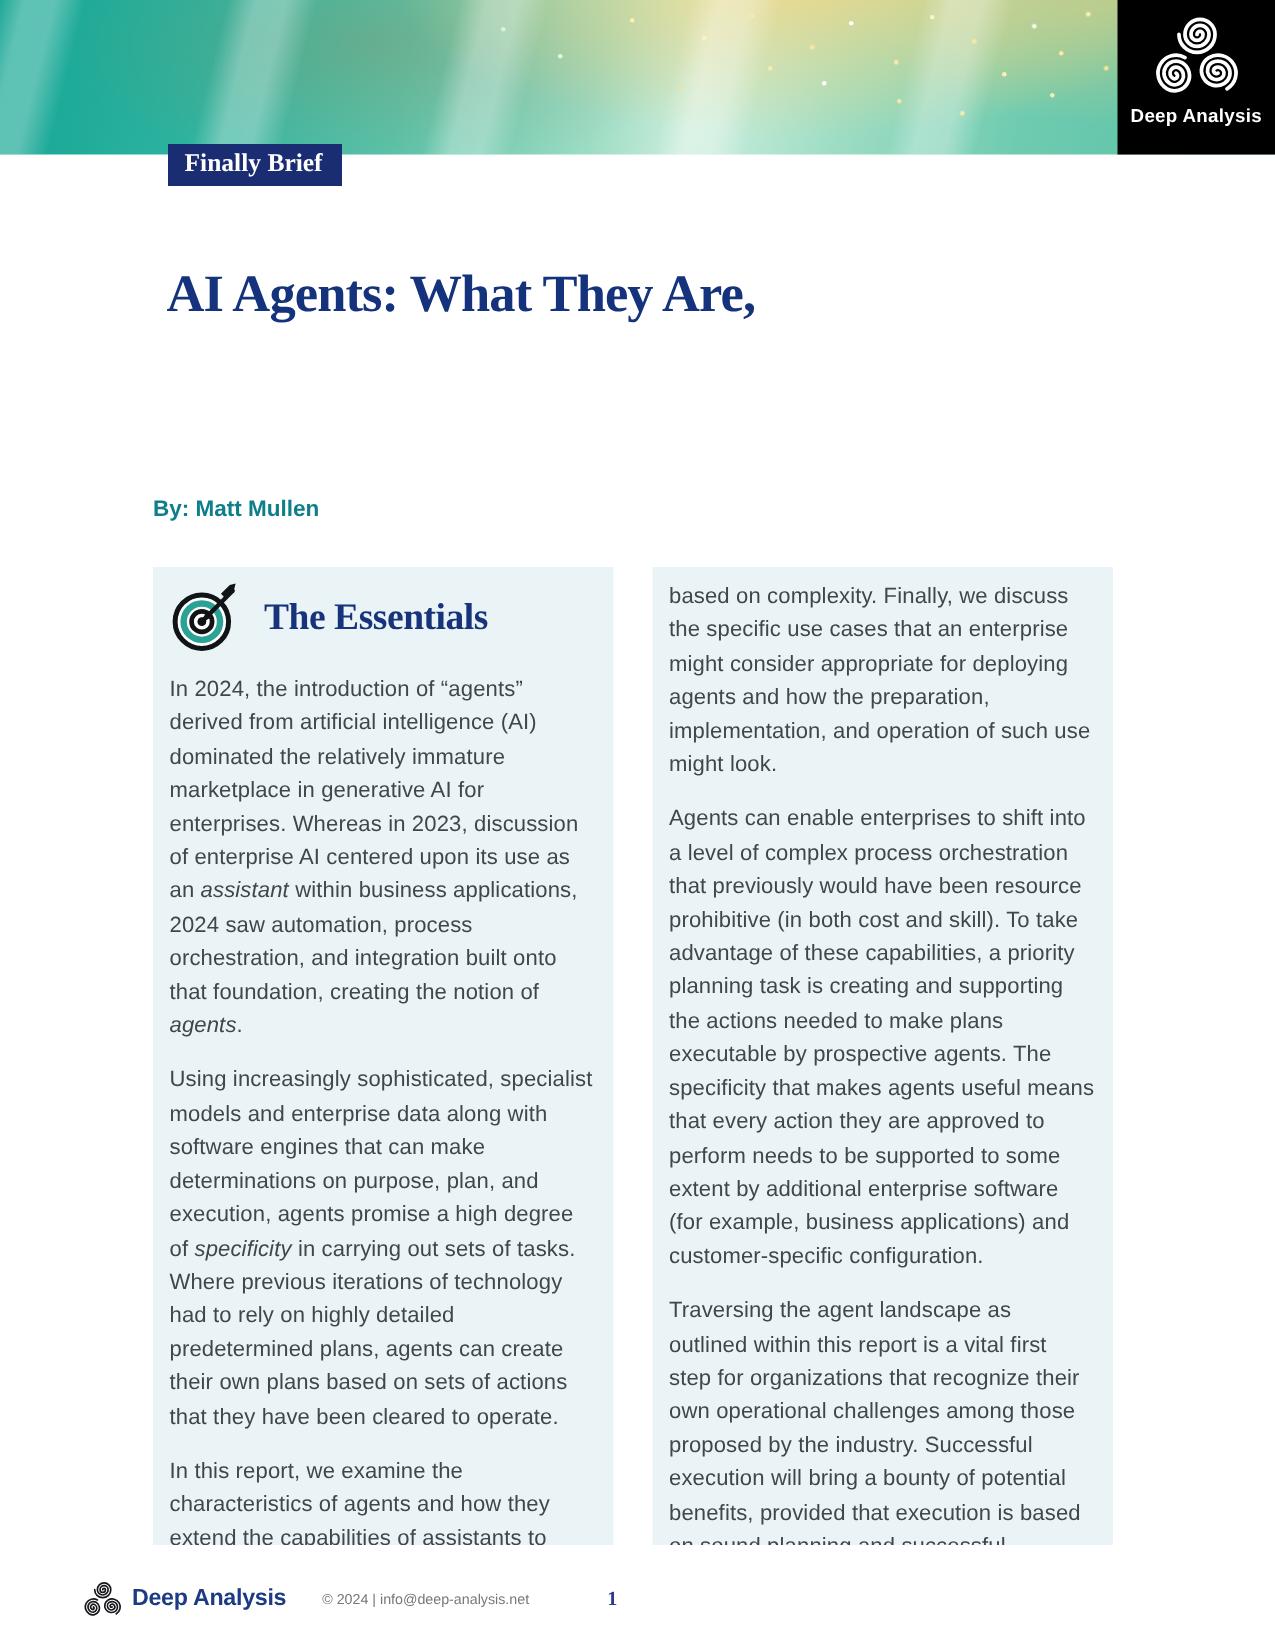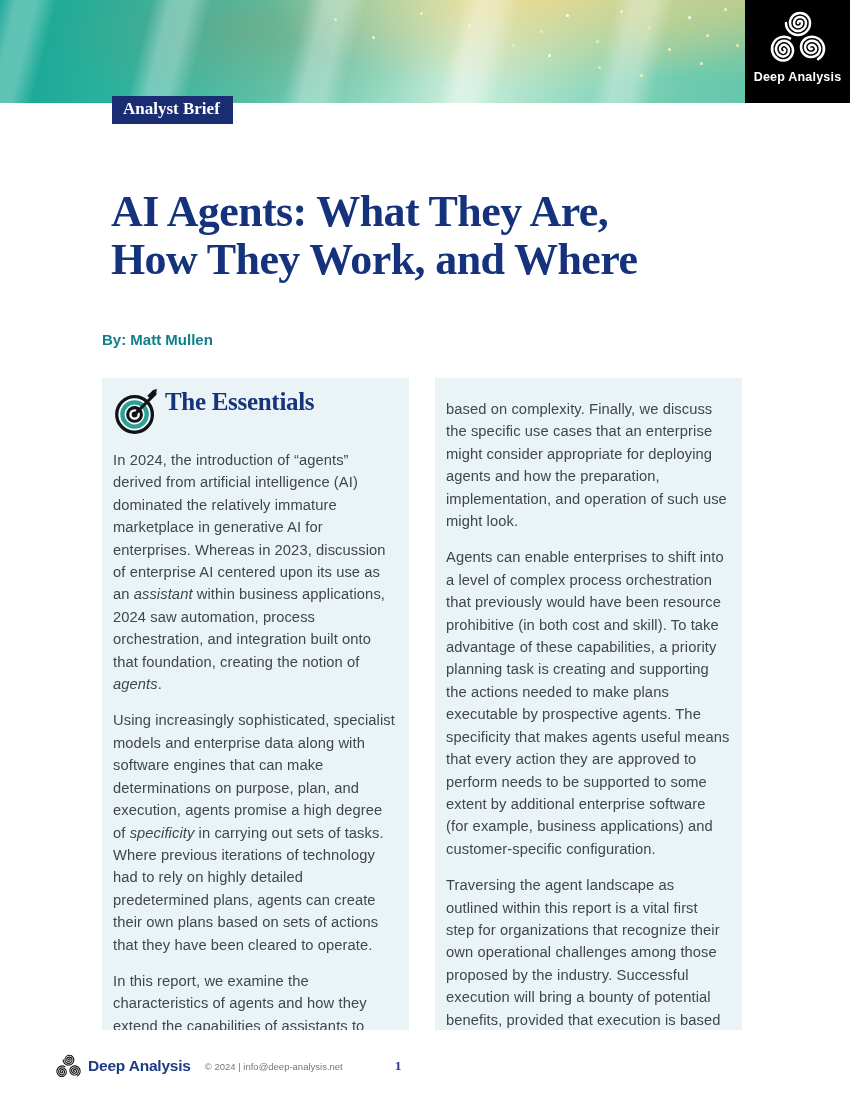--- a/index.html
+++ b/index.html
@@ -53,58 +53,58 @@
   
   .badge {
     position: absolute; left: 112px; top: 96px; z-index: 4;
     background: #1b2d72; color: #fff;
     font-family: "Liberation Serif", serif; font-weight: 700;
     font-size: 17px; padding: 3px 13px 5px 11px;
   }
 
   
   .title {
-    position: absolute; left: 111px; top: 188px; width: 680px;
+    position: absolute; left: 111px; top: 172px; width: 680px;
     font-family: "Liberation Serif", serif; font-weight: 700;
-    color: #14337c; font-size: 44px; line-height: 48px; letter-spacing: -0.6px;
+    color: #14337c; font-size: 35px; line-height: 48px; letter-spacing: -0.6px;
   }
   .byline {
     position: absolute; left: 102px; top: 331px;
     color: #0e7f8a; font-weight: 700; font-size: 15px;
   }
 
   
   .panel {
     position: absolute; top: 378px; height: 652px; width: 307px;
     background: #eaf3f6; padding: 8px 12px 10px 11px; overflow: hidden;
   }
   .panel-left  { left: 102px; }
-  .panel-right { left: 435px; padding-top: 20px; }
+  .panel-right { left: 435px; padding-top: 9px; }
 
-  .ess-head { display: flex; gap: 4px; margin: 2px 0 14px 1px; }
+  .ess-head { display: flex; align-items: center; gap: 15px; margin: 2px 0 14px 1px; }
   .ess-head h2 {
     font-family: "Liberation Serif", serif; font-weight: 700;
     font-size: 25px; color: #16337b; letter-spacing: -0.3px;
   }
   .panel p {
     color: #40474c; font-size: 14.7px; line-height: 22.4px;
     margin-bottom: 14px; letter-spacing: 0.1px;
   }
   .panel p:last-child { margin-bottom: 0; }
   .panel em { font-style: italic; }
 
   
   .footer {
     position: absolute; left: 0; top: 1048px; width: 850px; height: 36px;
     display: flex; align-items: center; padding: 0 20px 0 56px;
   }
   .footer .f-brand {
     color: #1d3b84; font-weight: 700; font-size: 15.5px; margin-left: 7px; letter-spacing: -0.2px;
   }
-  .footer .f-copy { color: #73787b; font-size: 9.5px; margin-left: 14px; }
+  .footer .f-copy { color: #73787b; font-size: 9.5px; margin-left: 24px; }
   .footer .f-title {
     margin-left: auto; color: #175a50; font-weight: 700; font-size: 10.6px; letter-spacing: 0.1px;
   }
   .footer .f-page {
     margin-left: 52px; color: #2b3a8c; font-family: "Liberation Serif", serif;
     font-weight: 700; font-size: 13.5px;
   }
 
   svg { display: block; }
 </style>
@@ -129,25 +129,24 @@
     <div class="sparkles"></div>
   </div>
 
   <div class="logo-box">
     <svg width="58" height="56" viewBox="-26 -26 52 52" style="color:#ffffff">
       <use href="#triskelion"></use>
     </svg>
     <div class="brand-name">Deep Analysis</div>
   </div>
 
-  <div class="badge">Analyst Brief</div>
+  <div class="badge">Finally Brief</div>
 
   <h1 class="title">
     <span style="display:block">AI Agents: What They Are,</span>
-    <span style="display:block">How They Work, and Where</span>
   </h1>
   <div class="byline">By: Matt Mullen</div>
 
   <div class="panel panel-left">
     <div class="ess-head">
       <svg width="47" height="47" viewBox="0 0 48 48">
         <circle cx="21" cy="27" r="18.2" fill="#ffffff" stroke="#101417" stroke-width="3.4"></circle>
         <circle cx="21" cy="27" r="12.4" fill="none" stroke="#2ba296" stroke-width="4.4"></circle>
         <circle cx="21" cy="27" r="7" fill="#ffffff" stroke="#101417" stroke-width="3.2"></circle>
         <circle cx="21" cy="27" r="3" fill="#101417"></circle>

